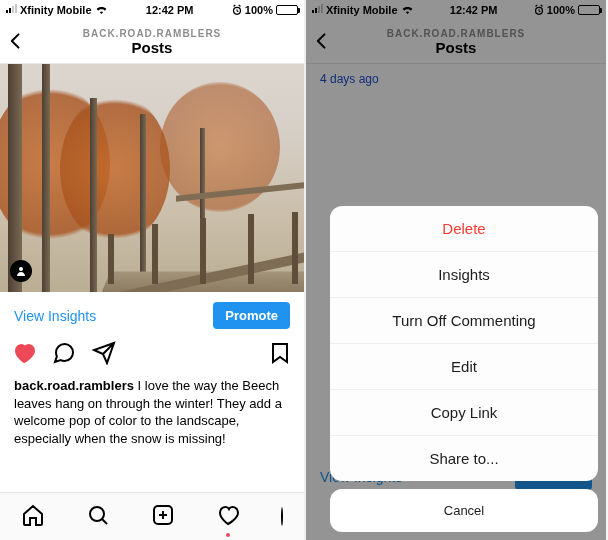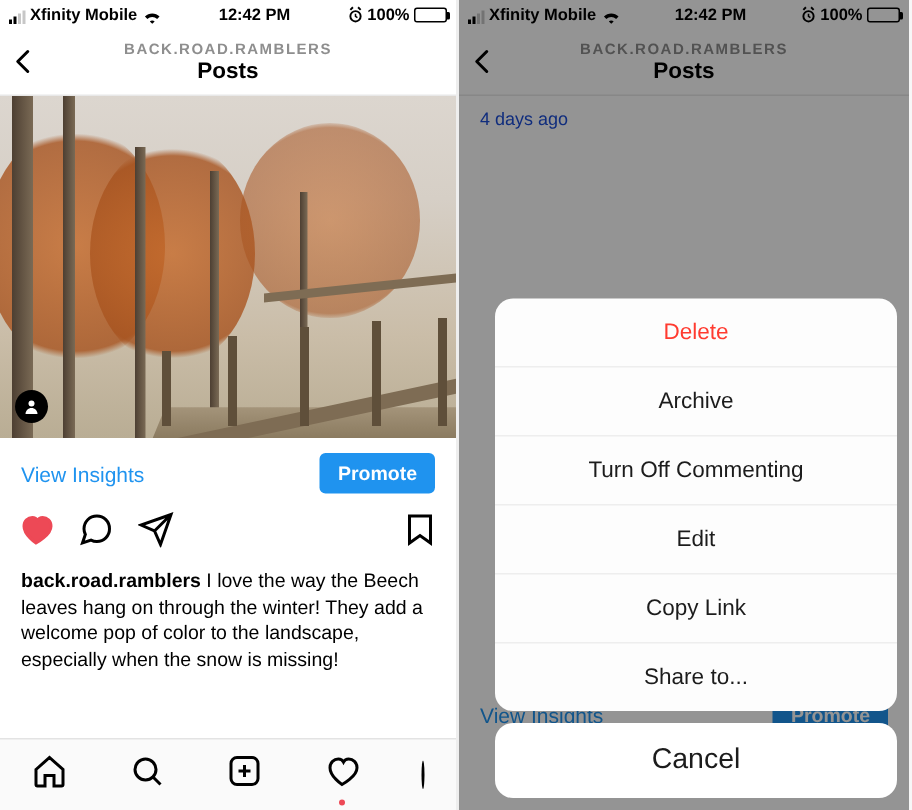--- a/index.html
+++ b/index.html
@@ -23,21 +23,21 @@
   
   .status {
     height: 20px;
     display: flex;
     align-items: center;
     font-size: 11px;
     font-weight: 600;
     padding: 0 6px;
     background: #fff;
   }
-  .status .carrier { display: flex; align-items: flex-end; gap: 3px; }
+  .status .carrier { display: flex; align-items: flex-start; gap: 3px; }
   .status .center { flex: 1; text-align: center; }
   .status .right { display: flex; align-items: center; gap: 3px; justify-content: flex-end; }
   .bars { display: inline-flex; align-items: flex-end; gap: 1px; }
   .bars span { width: 2px; background: #000; display: inline-block; }
   .bars span:nth-child(1){height:3px;} .bars span:nth-child(2){height:5px;}
   .bars span:nth-child(3){height:7px; background:#c7c7c7;} .bars span:nth-child(4){height:9px; background:#c7c7c7;}
   .battery { width: 22px; height: 10px; border: 1px solid #000; border-radius: 2px; position: relative; }
   .battery::after { content:""; position:absolute; right:-3px; top:2px; width:2px; height:5px; background:#000; border-radius:0 1px 1px 0;}
   .battery .fill { height:100%; width:100%; background:#000; }
   
@@ -141,21 +141,21 @@
     background:#fdfdfd; border-radius:12px; overflow:hidden; margin-bottom:8px;
   }
   .sheet .item {
     text-align:center; padding:14px 0; font-size:15px;
     border-bottom:1px solid #eee; color:#1c1c1c;
   }
   .sheet .item:last-child { border-bottom:none; }
   .sheet .item.destructive { color:#ff3b30; }
   .sheet .cancel {
     background:#fff; border-radius:12px; text-align:center;
-    padding:14px 0; font-size:19px; font-weight:500; color:#1c1c1c;
+    padding:14px 0; font-size:13px; font-weight:500; color:#1c1c1c;
   }
 </style>
 </head>
 <body>
 
 <div class="phone">
 
   <div class="status">
     <div class="carrier">
       <span class="bars">
@@ -313,21 +313,21 @@
   <div style="position:absolute;left:0;right:0;bottom:50px;display:flex;justify-content:space-between;align-items:center;padding:0 14px;">
     <span class="link" style="color:#1f93ef;font-size:14px;">View Insights</span>
     <button class="promote">Promote</button>
   </div>
 
   <div class="dim"></div>
 
   <div class="sheet">
     <div class="group">
       <div class="item destructive">Delete</div>
-      <div class="item">Archive</div>
+      <div class="item">Insights</div>
       <div class="item">Turn Off Commenting</div>
       <div class="item">Edit</div>
       <div class="item">Copy Link</div>
       <div class="item">Share to...</div>
     </div>
     <div class="cancel">Cancel</div>
   </div>
 </div>
 
 </body></html>

